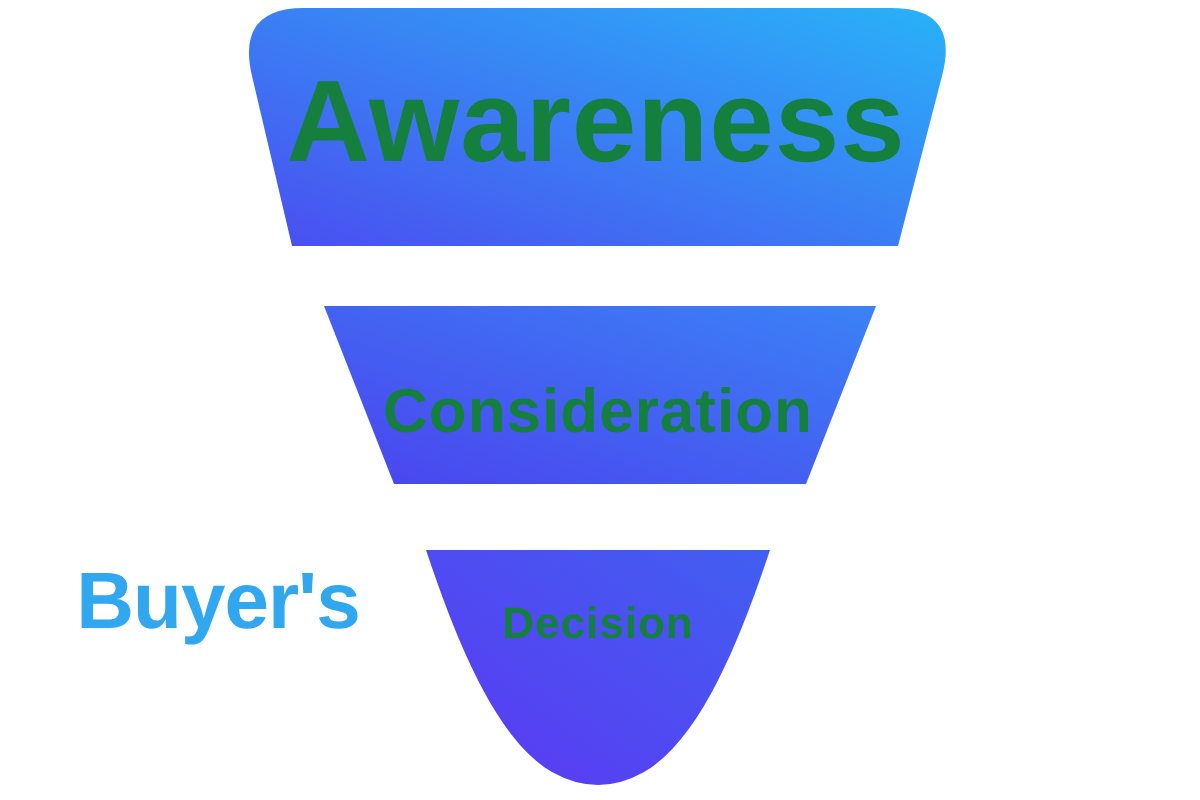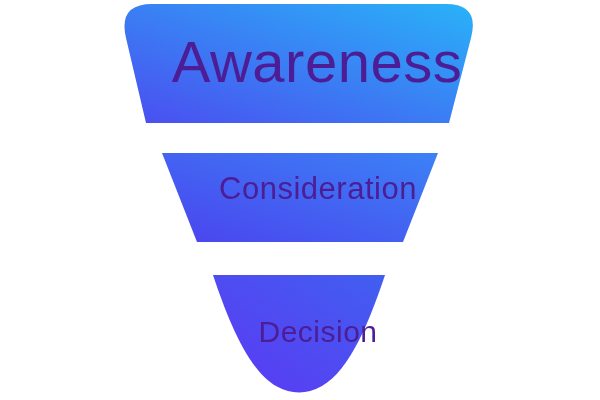--- a/index.html
+++ b/index.html
@@ -18,40 +18,39 @@
   .funnel-svg {
     position: absolute;
     left: 0;
     top: 0;
     width: 600px;
     height: 400px;
   }
   .stage-label {
     position: absolute;
     transform: translate(-50%, -50%);
-    color: #4c1d95;
-    font-weight: 400;
+    color: #15803d;
+    font-weight: 700;
     white-space: nowrap;
     letter-spacing: 0.5px;
-    margin-left: 19px;
   }
   .stage-label.awareness {
     left: 298px;
     top: 61px;
     font-size: 58px;
   }
   .stage-label.consideration {
     left: 299px;
-    top: 189px;
+    top: 206px;
     font-size: 31px;
   }
   .stage-label.decision {
     left: 299px;
-    top: 332px;
-    font-size: 30px;
+    top: 312px;
+    font-size: 22px;
   }
   .side-label {
     position: absolute;
     left: 18px;
     top: 280px;
     width: 182px;
     text-align: center;
     color: #31a7ef;
     font-size: 40px;
     font-weight: 700;
@@ -87,16 +86,16 @@
     <path d="M213 275 L385 275 C370 320 350 370 322 386 Q299 399 276 386 C248 370 228 320 213 275 Z" fill="url(#grad-decision)"></path>
   </svg>
 
   <div class="stage-label awareness">Awareness</div>
 
   <div class="stage-label consideration">Consideration</div>
 
   <div class="stage-label decision">Decision</div>
 
   <div class="side-label">
-    <br>
+    <span>Buyer's</span><br>
   </div>
 
 </div>
 
 </body></html>

